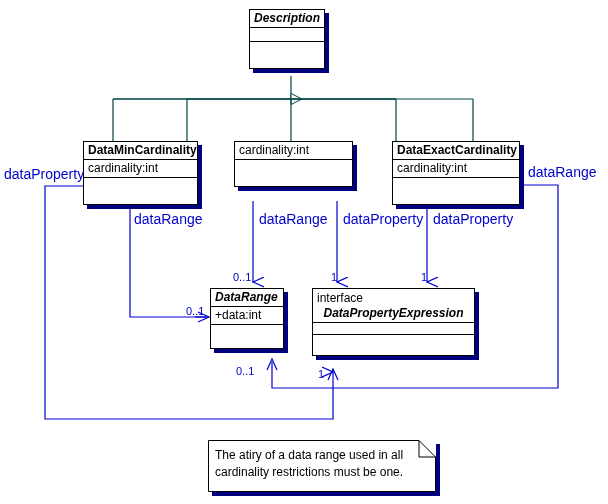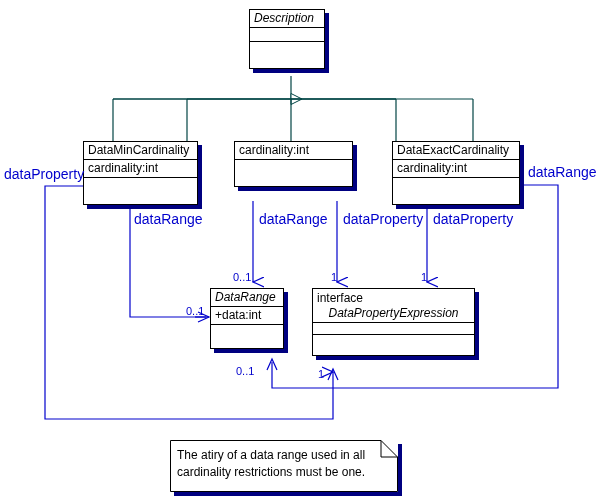--- a/index.html
+++ b/index.html
@@ -43,21 +43,21 @@
     border-bottom: 1px solid #000000;
     padding: 1px 4px;
     font-size: 12px;
     color: #000000;
     line-height: 15px;
     white-space: nowrap;
     overflow: hidden;
   }
   .uml-row.last { border-bottom: none; }
   .uml-name {
-    font-weight: normal;
+    font-weight: bold;
     text-align: left;
   }
   .uml-name.center { text-align: center; }
   .uml-name.italic { font-style: italic; }
   .uml-stereo {
     font-weight: normal;
     font-style: normal;
     border-bottom: none;
     padding-bottom: 0;
   }
@@ -68,20 +68,21 @@
   .uml-empty {
     height: 26px;
   }
 
   
   .uml-note {
     position: absolute;
     box-sizing: border-box;
     background: #ffffff;
     z-index: 6;
+    margin-left: 38px;
   }
   .note-shadow {
     position: absolute;
     left: 4px; top: 4px;
     width: 100%; height: 100%;
     background: #000080;
     z-index: -1;
   }
   .note-body {
     position: relative;

